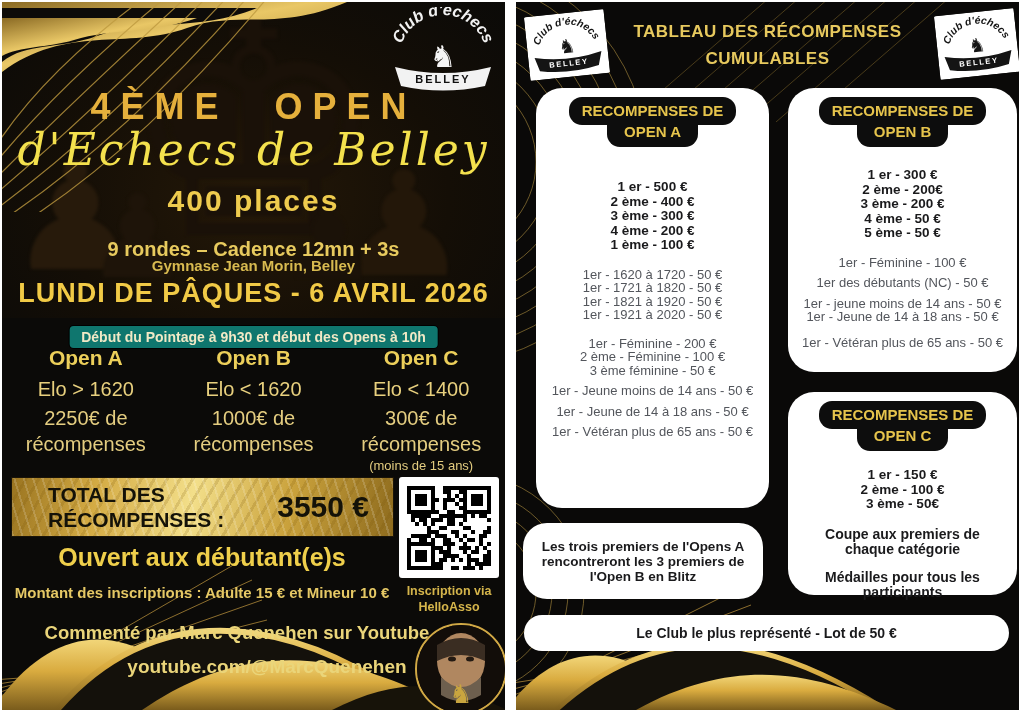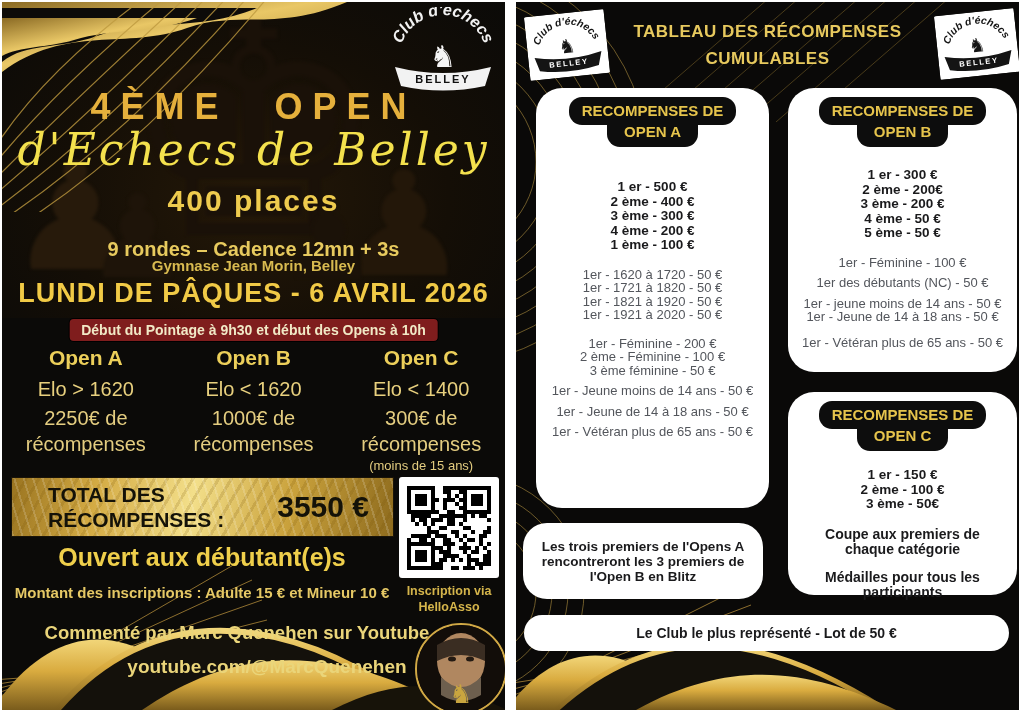--- a/index.html
+++ b/index.html
@@ -28,22 +28,22 @@
 
   .ctr { left:0; width:100%; text-align:center; }
   .title { top:84px; font-size:36px; font-weight:800; letter-spacing:10px; word-spacing:26px;
            color:#e5b03c; }
   .script-title { top:122px; font-family:"DejaVu Serif", serif; font-style:italic;
            font-size:44px; letter-spacing:3px; color:#f4e14d; }
   .places { top:182px; font-size:30px; font-weight:800; letter-spacing:2px; color:#eecb4e; }
   .cadence { top:236px; font-size:20px; font-weight:700; color:#e7ca5e; }
   .venue { top:255px; font-size:15px; font-weight:700; color:#d8ba50; }
   .date { top:276px; font-size:27px; font-weight:800; letter-spacing:1px; color:#f1ca46; }
-  .pointage { top:317px; left:50%; transform:translateX(-50%); white-space:nowrap;
-           background:#7f1d1d; color:#f1e9c6; font-size:14px; font-weight:700;
+  .pointage { top:324px; left:50%; transform:translateX(-50%); white-space:nowrap;
+           background:#0f766e; color:#f1e9c6; font-size:14px; font-weight:700;
            padding:3px 12px; border-radius:4px; box-shadow:0 0 0 1px #000; }
   .opens-row { top:339px; left:0; right:0; display:flex; }
   .open-col { flex:1; text-align:center; }
   .open-name { font-size:21px; font-weight:800; color:#eccf5a; line-height:33px; }
   .open-elo  { font-size:20px; font-weight:500; color:#e8d07e; line-height:31px; }
   .open-prize{ font-size:20px; font-weight:500; color:#e4cd80; line-height:26px; }
   .open-note { font-size:13px; font-weight:500; color:#e4cd80; line-height:18px; }
 
   .total-banner { left:10px; top:476px; width:381px; height:58px; display:flex; align-items:center;
       background:

